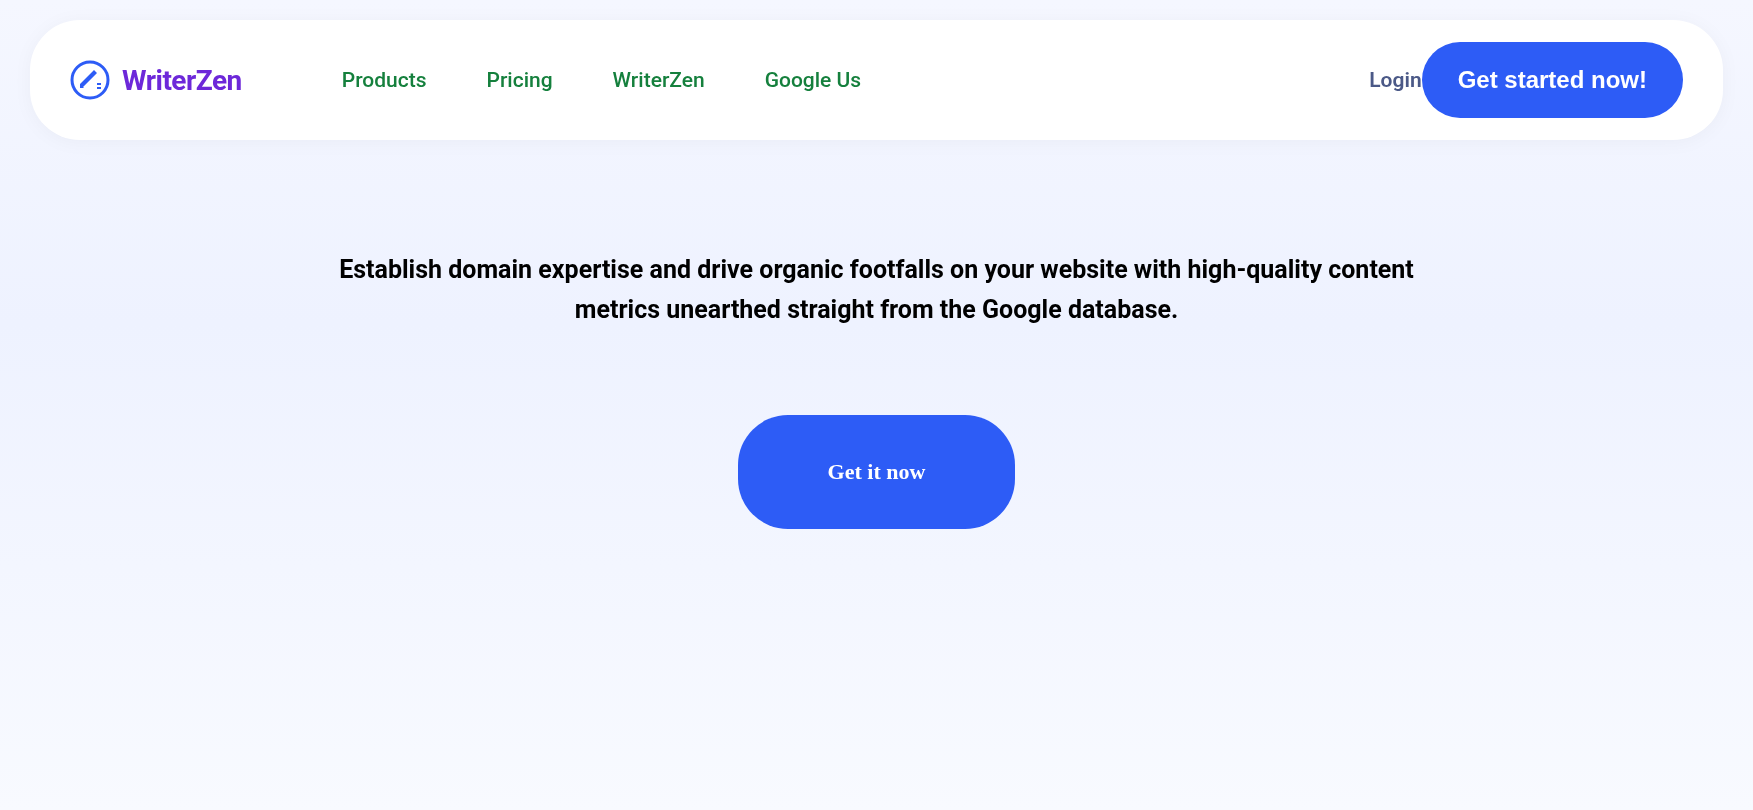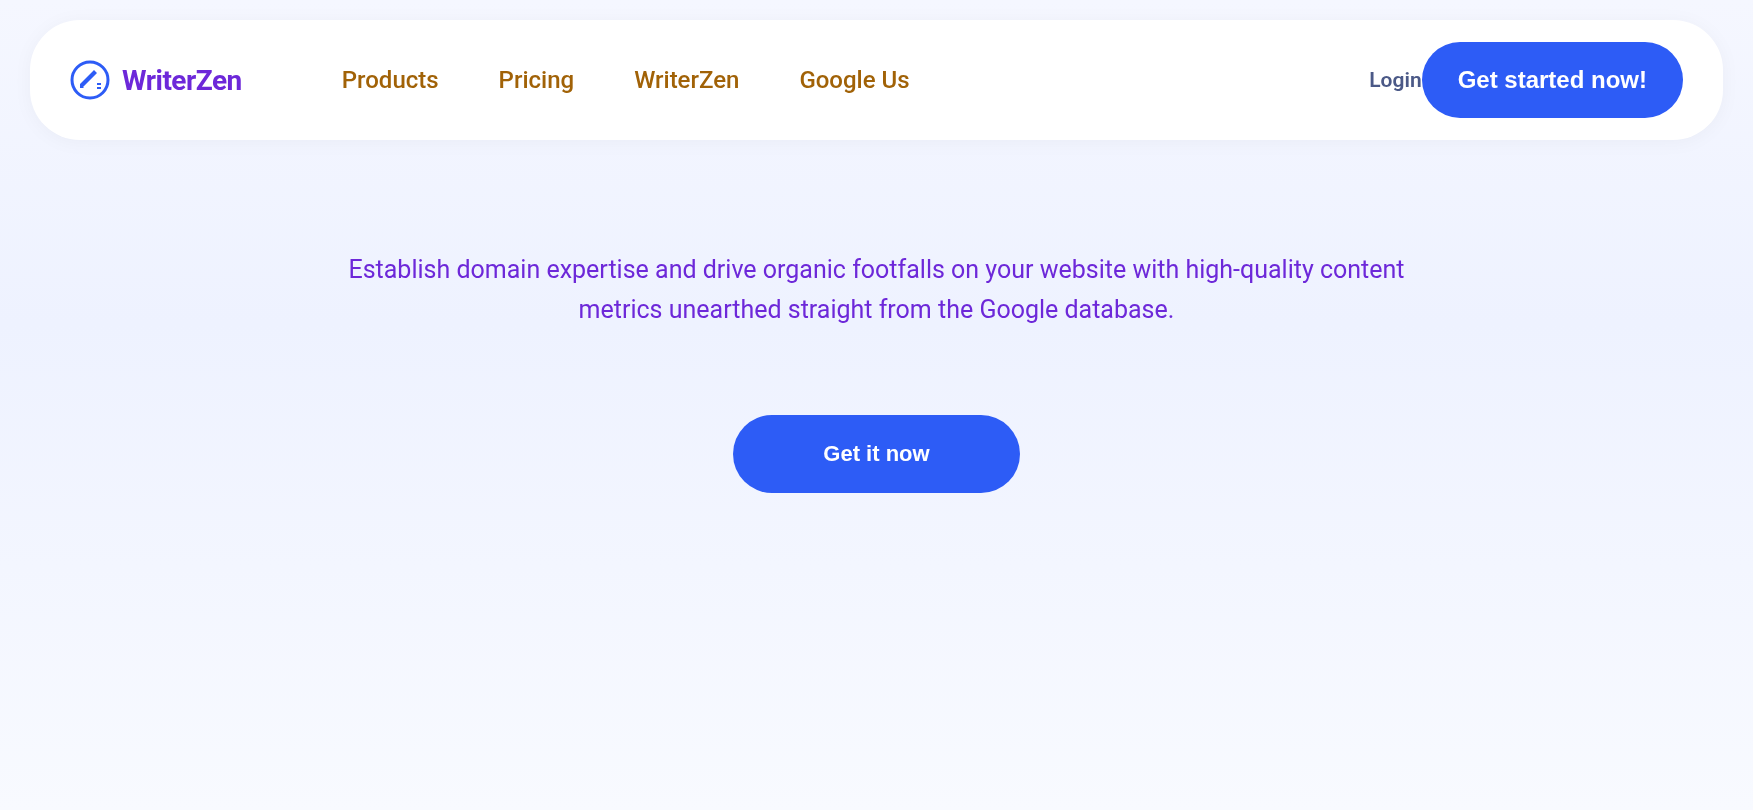--- a/index.html
+++ b/index.html
@@ -47,23 +47,23 @@
       letter-spacing: -0.5px;
     }
     
     .nav-links {
       display: flex;
       gap: 60px;
       margin-left: 100px;
     }
     
     .nav-link {
-      font-size: 24px;
+      font-size: 21px;
       font-weight: 500;
-      color: #a16207;
+      color: #15803d;
       cursor: pointer;
       text-decoration: none;
     }
     
     .nav-right {
       display: flex;
       align-items: center;
       margin-left: auto;
     }
     
@@ -103,39 +103,40 @@
     
     .highlight {
       background: linear-gradient(90deg, #e91e63 0%, #ff4081 50%, #ff8a80 100%);
       -webkit-background-clip: text;
       -webkit-text-fill-color: transparent;
       background-clip: text;
     }
     
     .hero-subtitle {
       font-size: 25px;
-      font-weight: 400;
-      color: #6d28d9;
+      font-weight: 700;
+      color: #000000;
       margin-top: 55px;
       line-height: 1.6;
       max-width: 1120px;
       margin-left: auto;
       margin-right: auto;
     }
     
     .hero-cta {
       background: #2d5cf6;
       color: #ffffff;
       font-size: 22px;
       font-weight: 700;
-      padding: 26px 90px;
+      padding: 44px 90px;
       border: none;
       border-radius: 50px;
       cursor: pointer;
       margin-top: 85px;
+      font-family: Liberation Serif, serif;
     }
   </style>
 </head>
 <body>
 
 <nav class="navbar">
   <div class="logo-container">
     <div class="logo-icon">
       <svg width="40" height="40" viewBox="0 0 40 40">
         <circle cx="20" cy="20" r="18" fill="none" stroke="#2d5cf6" stroke-width="3"></circle>

